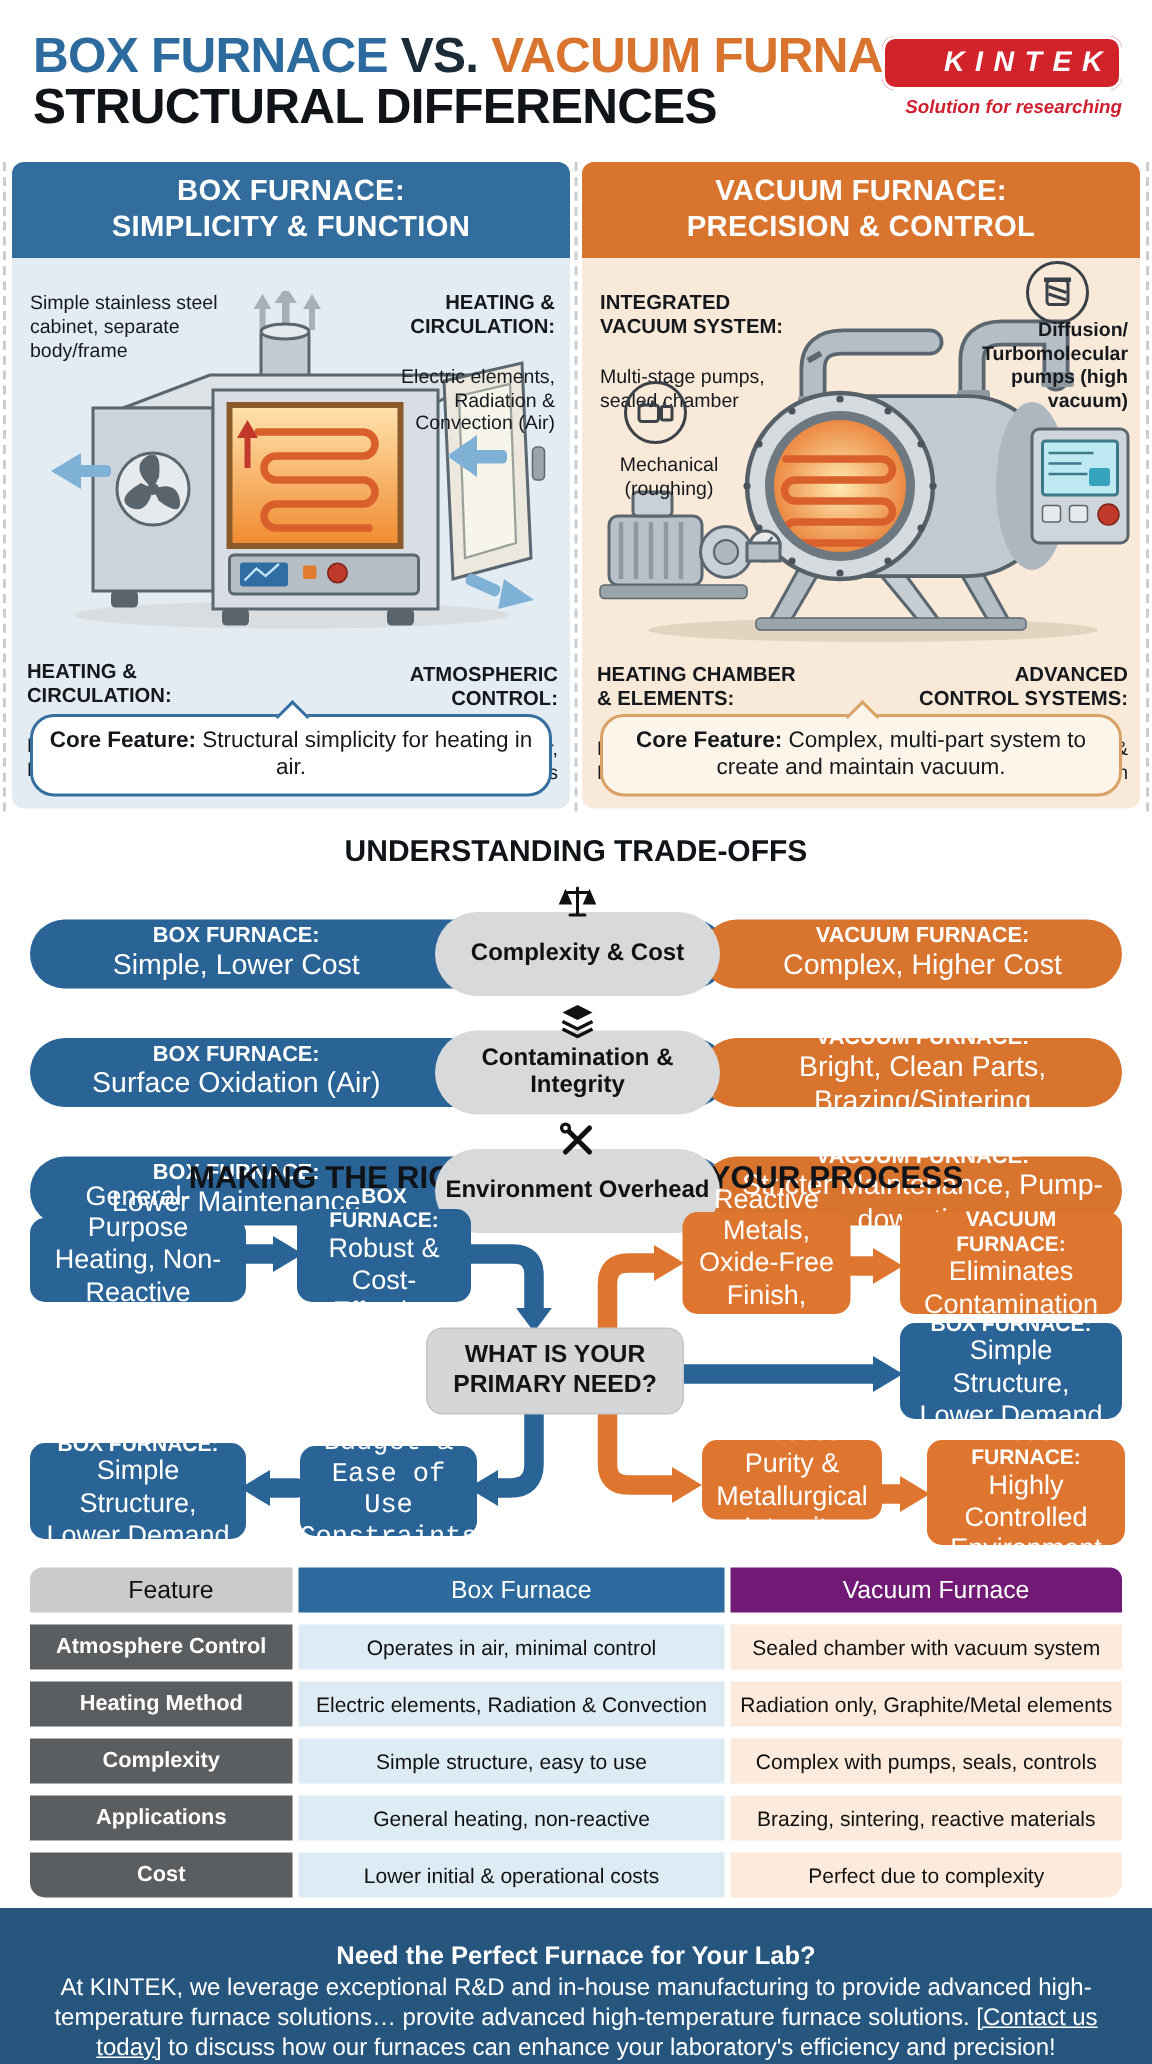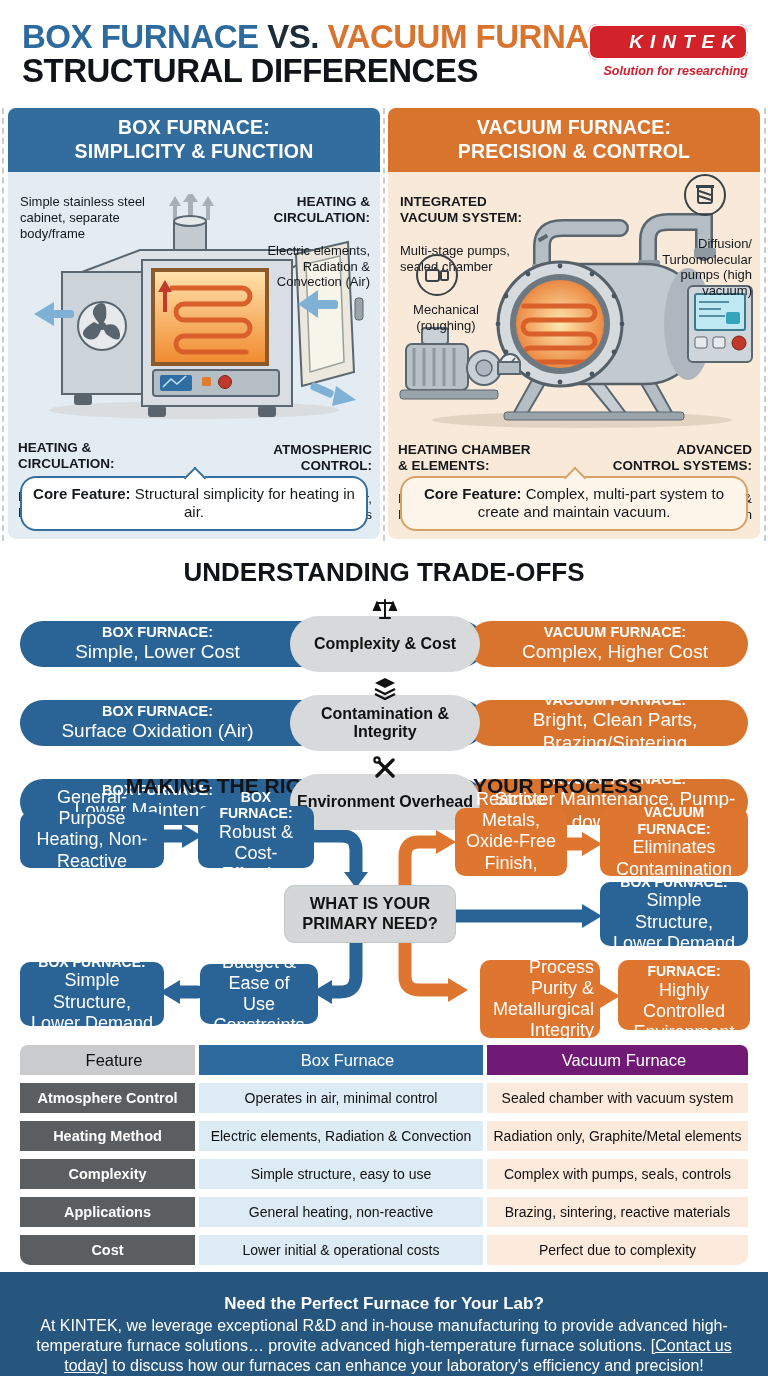--- a/index.html
+++ b/index.html
@@ -44,21 +44,21 @@
   .core.vac-core { background:#fdf5e9; border:2px solid #d8a266; }
   .core b { font-weight:800; }
 
   .illus { position:absolute; z-index:1; }
   .circ { position:absolute; width:42px; height:42px; border:2px solid #3a4147; border-radius:50%;
           display:flex; align-items:center; justify-content:center; z-index:3; background:transparent; }
   .circ-label { position:absolute; font-size:13px; line-height:1.2; white-space:pre-line; z-index:3; }
 
   
   .tradeoffs { position:relative; height:225px; padding-top:12px; }
-  .to-h { text-align:center; font-size:26px; font-weight:800; color:#101418; margin-bottom:33px; }
+  .to-h { text-align:center; font-size:20px; font-weight:800; color:#101418; margin-bottom:33px; }
   .to-row { position:relative; height:46px; margin:0 20px 33px 20px; }
   .to-left, .to-right { position:absolute; top:0; height:46px; color:#fff; display:flex; flex-direction:column;
           justify-content:center; text-align:center; line-height:1.18; }
   .to-left  { left:0; width:465px; background:#2a6496; border-radius:26px; padding-right:190px; }
   .to-right { left:448px; right:0; background:#d9742f; border-radius:26px; padding-left:14px; }
   .to-t { font-weight:800; font-size:14.5px; }
   .to-b { font-size:19px; }
   .to-center { position:absolute; left:270px; top:-5px; width:190px; height:56px; background:#d7d9da; color:#111;
           border-radius:28px; display:flex; align-items:center; justify-content:center; font-weight:800; font-size:16px;
           text-align:center; z-index:2; padding:0 6px; }
@@ -308,21 +308,21 @@
 sealed chamber</div>
       </div>
 
       <div class="circ" style="right:34px; top:66px;">
         <svg width="26" height="26" viewBox="0 0 26 26">
             <rect x="6" y="5" width="14" height="16" rx="2" fill="none" stroke="#3a4147" stroke-width="2"></rect>
             <path d="M7 9 l12 4 M7 14 l12 4" stroke="#3a4147" stroke-width="2"></path>
             <rect x="4" y="3" width="18" height="3" fill="#3a4147"></rect>
           </svg>
       </div>
-      <div class="circ-label ta-r" style="right:8px; top:128px; width:120px;">Diffusion/
+      <div class="circ-label ta-r" style="right:8px; top:104px; width:120px;font-weight:bold;">Diffusion/
 Turbomolecular
 pumps (high
 vacuum)</div>
 
       <div class="circ" style="left:28px; top:146px;">
         <svg width="28" height="28" viewBox="0 0 28 28">
             <rect x="3" y="9" width="13" height="11" rx="2" fill="none" stroke="#3a4147" stroke-width="2"></rect>
             <rect x="18" y="10" width="7" height="9" rx="1" fill="none" stroke="#3a4147" stroke-width="2"></rect>
             <path d="M6 9 v-3 M12 9 v-3 M20 10 v-3" stroke="#3a4147" stroke-width="2"></path>
           </svg>
@@ -465,25 +465,25 @@
     <div class="node blue" style="left:600px; top:112px; width:148px; height:64px;">
         <div class="nt">BOX FURNACE:</div>
         <div class="nb">Simple Structure,
 Lower Demand</div>
       </div>
     <div class="node blue" style="left:20px; top:192px; width:144px; height:64px;">
         <div class="nt">BOX FURNACE:</div>
         <div class="nb">Simple Structure,
 Lower Demand</div>
       </div>
-    <div class="node blue" style="left:200px; top:194px; width:118px; height:60px;">
+    <div class="node blue" style="left:200px; top:194px; width:118px; height:60px;font-family:Liberation Mono, monospace;">
         <div class="nb">Budget &amp; Ease of
 Use Constraints</div>
       </div>
-    <div class="node orange" style="left:480px; top:190px; width:120px; height:78px;text-align:right;">
+    <div class="node orange" style="left:468px; top:190px; width:120px; height:53px;">
         <div class="nb">Process Purity &amp;
 Metallurgical
 Integrity</div>
       </div>
     <div class="node orange" style="left:618px; top:190px; width:132px; height:70px;">
         <div class="nt">VACUUM FURNACE:</div>
         <div class="nb">Highly Controlled
 Environment</div>
       </div>
   </div>

